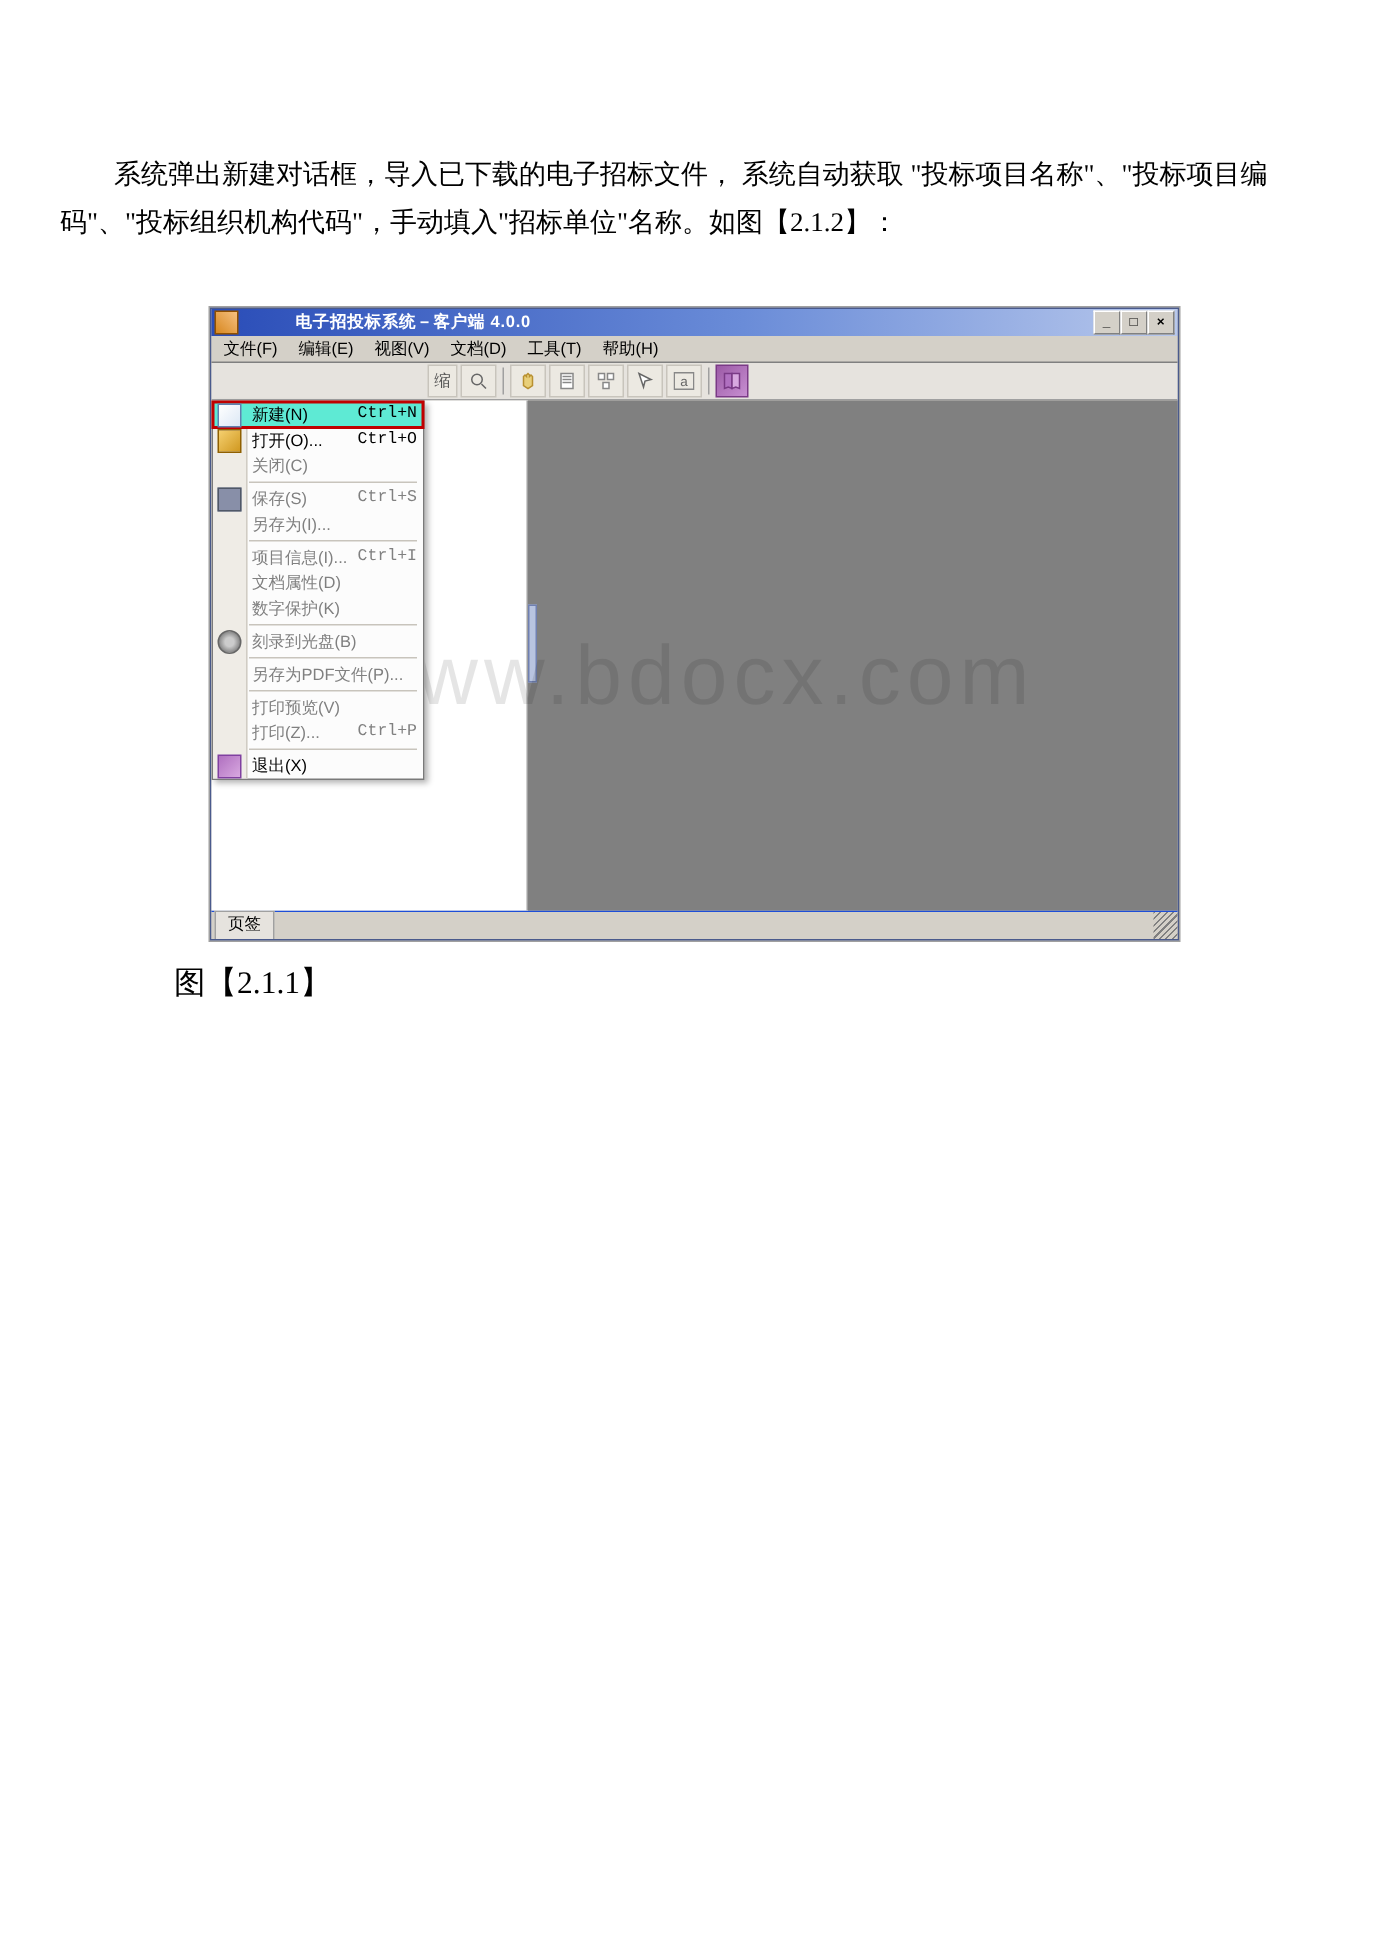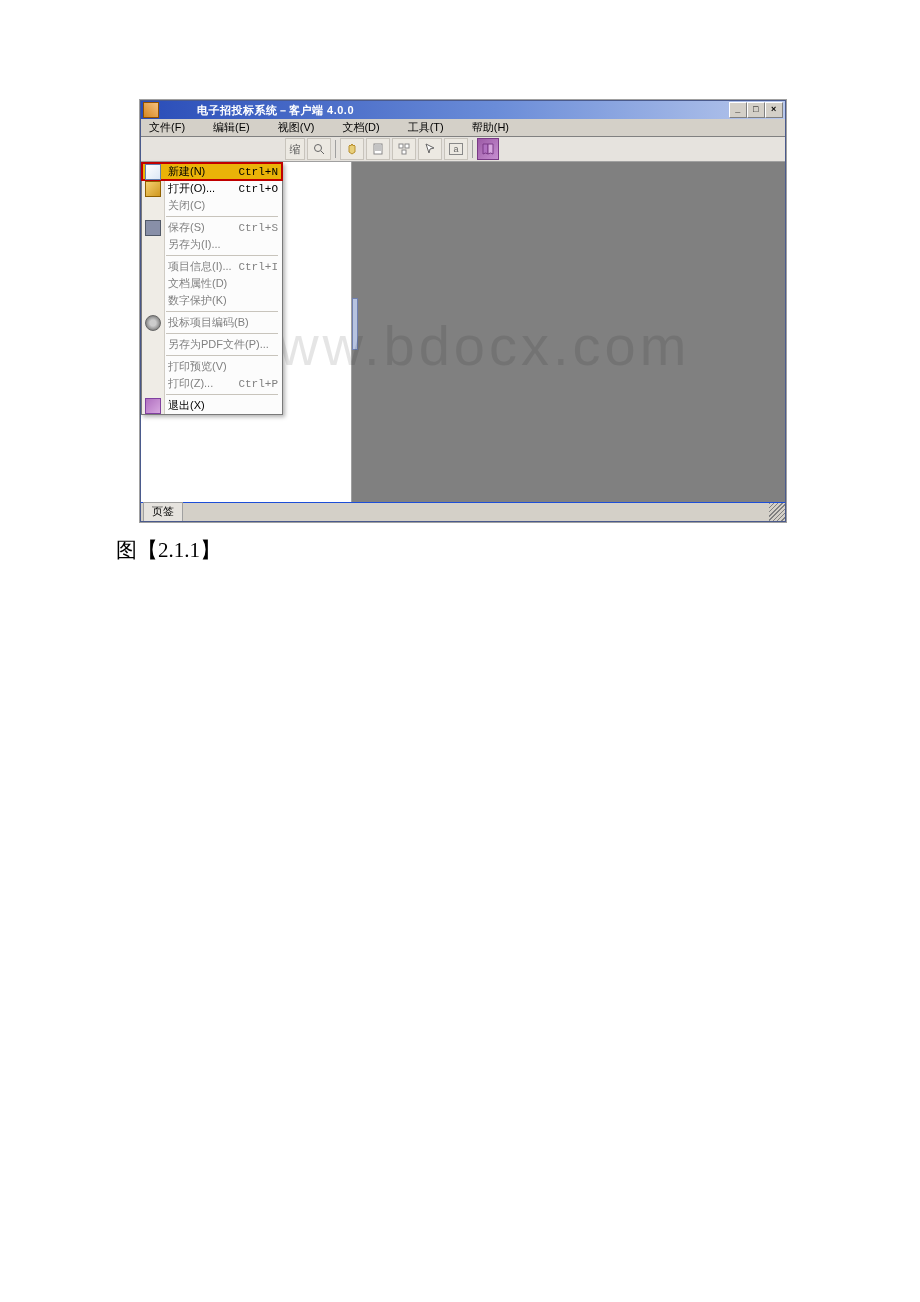--- a/index.html
+++ b/index.html
@@ -90,21 +90,21 @@
     font-weight: bold;
   }
 
   .menubar {
     display: flex;
     height: 17px;
     background: #d4d0c8;
     border-bottom: 1px solid #808080;
     align-items: center;
     padding: 0 2px;
-    gap: 16px;
+    gap: 2px;
   }
   .menubar .mitem {
     padding: 1px 6px;
   }
 
   .toolbar {
     display: flex;
     align-items: center;
     height: 24px;
     background: #e6e3de;
@@ -166,21 +166,21 @@
     align-items: center;
     height: 17px;
     padding-left: 26px;
     padding-right: 4px;
     font-size: 11px;
   }
   .fm-item .lbl { flex: 1; }
   .fm-item .sc  { color: inherit; font-family: Liberation Mono, monospace; }
   .fm-item.enabled { color: #000; }
   .fm-item.highlight {
-    background: #eab308;
+    background: #5eead4;
     outline: 2px solid #c00000;
     outline-offset: -1px;
     color: #000;
   }
   .fm-sep {
     height: 1px;
     margin: 2px 4px 2px 24px;
     background: #c8c4bc;
   }
   .fm-item .ic {
@@ -241,20 +241,21 @@
     width: 16px;
     background:
       repeating-linear-gradient(135deg, #808080 0 1px, transparent 1px 3px);
   }
 </style>
 </head>
 <body>
 
 <div class="page">
 
+  <p class="paragraph">系统弹出新建对话框，导入已下载的电子招标文件， 系统自动获取 "投标项目名称"、"投标项目编码"、"投标组织机构代码"，手动填入"招标单位"名称。如图【2.1.2】：</p>
 
   <div class="shot-wrap">
 
     <div class="win">
 
       <div class="titlebar">
         <div class="app-icon"></div>
         <span class="title-text">电子招投标系统－客户端 4.0.0</span>
         <div class="winbtns">
           <span class="winbtn">_</span>
@@ -360,21 +361,21 @@
             </div>
             <div class="fm-item">
               <span class="lbl">文档属性(D)</span>
             </div>
             <div class="fm-item">
               <span class="lbl">数字保护(K)</span>
             </div>
             <div class="fm-sep"></div>
             <div class="fm-item">
               <span class="ic ic-burn"></span>
-              <span class="lbl">投标项目编码(B)</span>
+              <span class="lbl">刻录到光盘(B)</span>
             </div>
             <div class="fm-sep"></div>
             <div class="fm-item">
               <span class="lbl">另存为PDF文件(P)...</span>
             </div>
             <div class="fm-sep"></div>
             <div class="fm-item">
               <span class="lbl">打印预览(V)</span>
             </div>
             <div class="fm-item">

